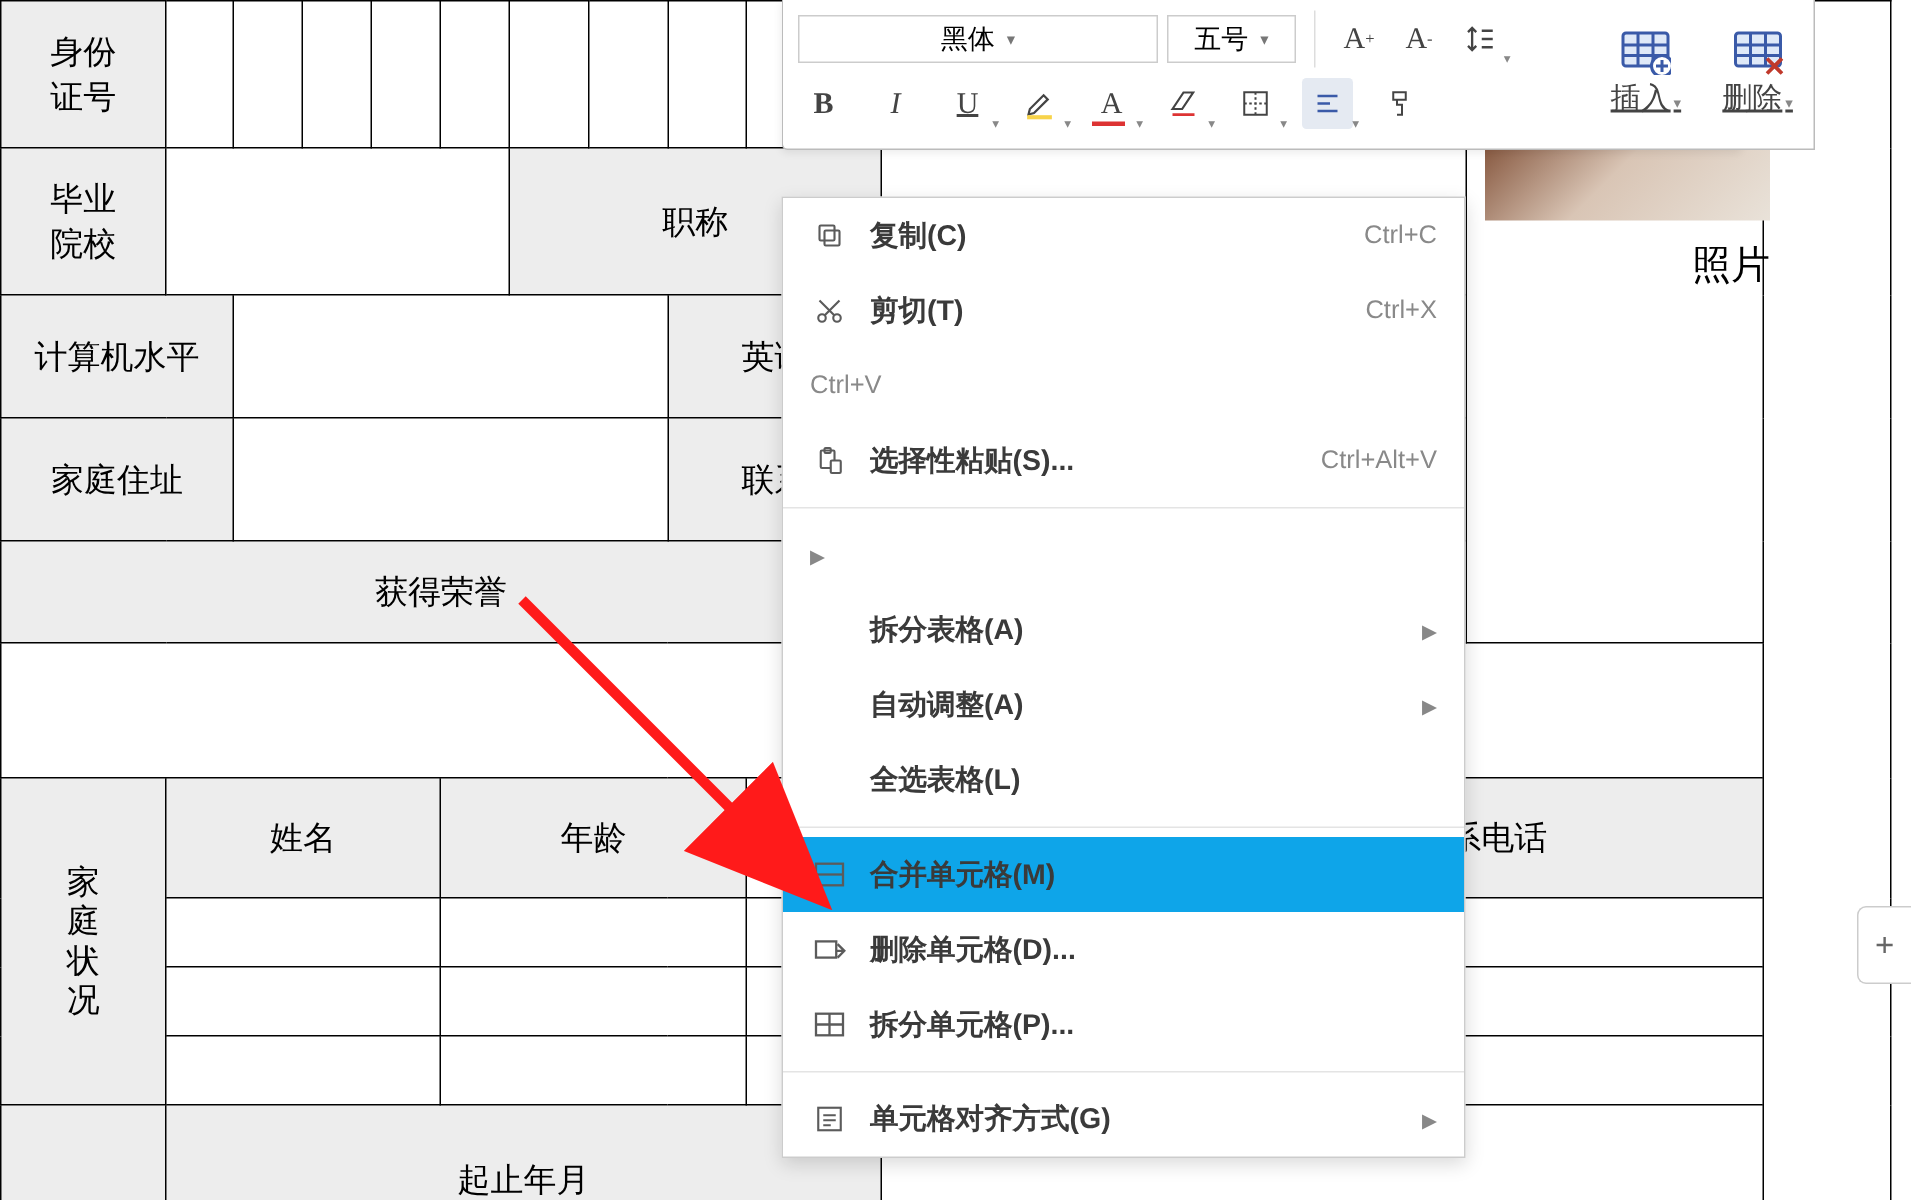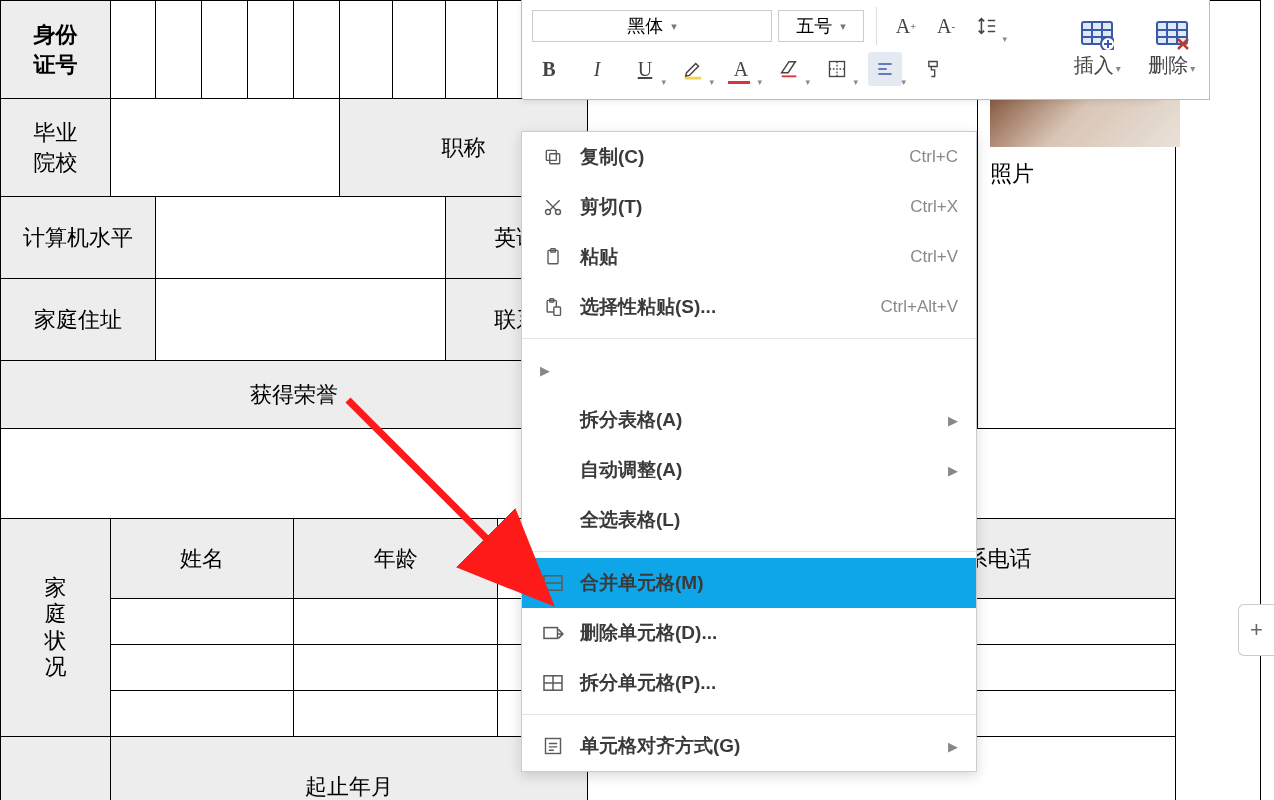--- a/index.html
+++ b/index.html
@@ -87,20 +87,21 @@
     font-size: 9px; color:#888;
   }
   .big-tb {
     display: flex;
     flex-direction: column;
     align-items: center;
     justify-content: center;
     width: 58px;
     height: 80px;
     color: #444;
+    text-decoration: underline;
   }
   .big-tb svg { margin-bottom: 2px; }
   .big-tb .mini-caret { font-size: 10px; color:#888; margin-left:2px; }
   .menu {
     position: absolute;
     left: 521px;
     top: 131px;
     width: 456px;
     background: #fff;
     border: 1px solid #ccc;
@@ -132,21 +133,21 @@
     top: 0;
     width: 190px;
   }
   .photo .img {
     width: 190px;
     height: 147px;
     background:
       radial-gradient(circle at 40% 35%, #f6d7c2 0%, #f6d7c2 18%, transparent 19%),
       linear-gradient(135deg, #b9886b 0%, #8a5c44 30%, #d9c5b5 60%, #e9e2d9 100%);
   }
-  .photo .cap { text-align:left; font-size:22px; padding:12px 0; }
+  .photo .cap { text-align:right; font-size:26px; padding:12px 0; }
   .side-plus {
     position: absolute;
     right: 0;
     top: 604px;
     width: 36px; height: 52px;
     border: 1px solid #ccc;
     border-right: none;
     border-radius: 6px 0 0 6px;
     display:flex; align-items:center; justify-content:center;
     font-size: 22px; color:#666; background:#fff;
@@ -175,21 +176,21 @@
   }
 </style>
 </head>
 <body>
 
 <div class="sheet">
 <table>
 
   <tbody>
         <tr style="height:49px;">
-    <td class="label" rowspan="2" style="width:110px;font-weight:bold;">
+    <td class="label" rowspan="2" style="width:110px;">
       <span>身份</span><br><span>证号</span>
     </td>
     <td rowspan="2" style="width:45px;"></td>
     <td rowspan="2" style="width:46px;"></td>
     <td rowspan="2" style="width:46px;"></td>
     <td rowspan="2" style="width:46px;"></td>
     <td rowspan="2" style="width:46px;"></td>
     <td rowspan="2" style="width:46px;"></td>
     <td rowspan="2" style="width:46px;"></td>
     <td rowspan="2" style="width:46px;"></td>
@@ -404,29 +405,20 @@
             <circle cx="6" cy="18" r="3"></circle>
             <circle cx="18" cy="18" r="3"></circle>
             <path d="M8 16L20 4M16 16L4 4"></path>
           </svg>
       </span>
       <span>剪切(T)</span>
     </div>
     <span class="shortcut">Ctrl+X</span>
   </div>
   <div class="item">
-    <div class="label-group">
-      <span class="iconbox">
-        <svg width="20" height="20" viewBox="0 0 24 24" fill="none" stroke="#5b5b5b" stroke-width="1.7">
-            <rect x="6" y="4" width="12" height="16" rx="1"></rect>
-            <rect x="9" y="2" width="6" height="4" rx="1"></rect>
-          </svg>
-      </span>
-      <span>粘贴</span>
-    </div>
     <span class="shortcut">Ctrl+V</span>
   </div>
   <div class="item">
     <div class="label-group">
       <span class="iconbox">
         <svg width="20" height="20" viewBox="0 0 24 24" fill="none" stroke="#5b5b5b" stroke-width="1.7">
             <rect x="5" y="4" width="11" height="14" rx="1"></rect>
             <rect x="8" y="2" width="5" height="4" rx="1"></rect>
             <rect x="13" y="12" width="8" height="10" rx="1" fill="#fff"></rect>
           </svg>

